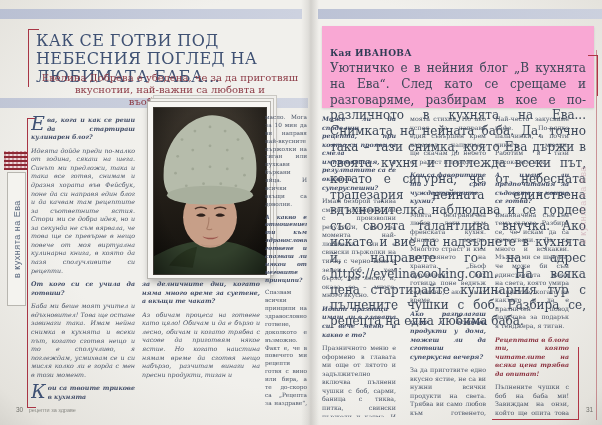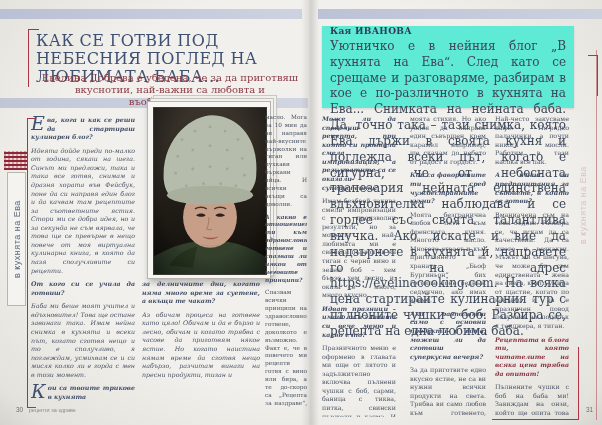--- a/index.html
+++ b/index.html
@@ -46,22 +46,22 @@
   
   .photo-frame{position:absolute;left:147px;top:101px;width:112px;height:166px;
       background:#f7f6f3;border:1px solid #b5b3ae;padding:5px;
       box-shadow:3px -3px 0 -1px #f2f1ee,3px -3px 0 0 #c3c1bc,
                  6px -6px 0 -1px #f0efec,6px -6px 0 0 #c9c7c2,
                  2px 3px 7px rgba(0,0,0,.28);}
   .photo{width:100%;height:100%;border:1px solid #3c3833;overflow:hidden;background:#1a1611;}
   .photo svg{display:block;width:100%;height:100%;}
 
   
-  .author-box{position:absolute;left:322px;top:26px;width:252px;height:82px;
-      background:#5eead4;padding:0 8px;box-sizing:border-box;box-shadow:0 1px 2px rgba(0,0,0,.12);}
+  .author-box{position:absolute;left:322px;top:26px;width:272px;height:82px;
+      background:#f9a8d4;padding:22px 8px;box-sizing:border-box;box-shadow:0 1px 2px rgba(0,0,0,.12);}
   .author-name{font-size:9px;font-weight:bold;color:#2f3c55;margin:0 0 3px 0;letter-spacing:.3px;}
   .author-intro{font-size:12px;line-height:1.32;color:#3c4758;text-align:justify;margin:0;}
   .red-corner-tr{position:absolute;left:588px;top:55px;width:9px;height:40px;
       border-right:1.5px solid #b03545;border-top:1.5px solid #b03545;}
   .red-edge{position:absolute;left:596px;top:50px;width:1px;height:370px;background:rgba(170,55,70,.5);}
   .red-bracket-note{position:absolute;left:492px;top:347px;width:86px;height:72px;
       border-right:1.5px solid #b03545;border-bottom:1.5px solid #b03545;}
   .edge-vert{position:absolute;left:576px;top:140px;width:14px;height:130px;opacity:.45;}
   .edge-vert .vert-text{color:#c08e9e;font-size:9px;}
 

